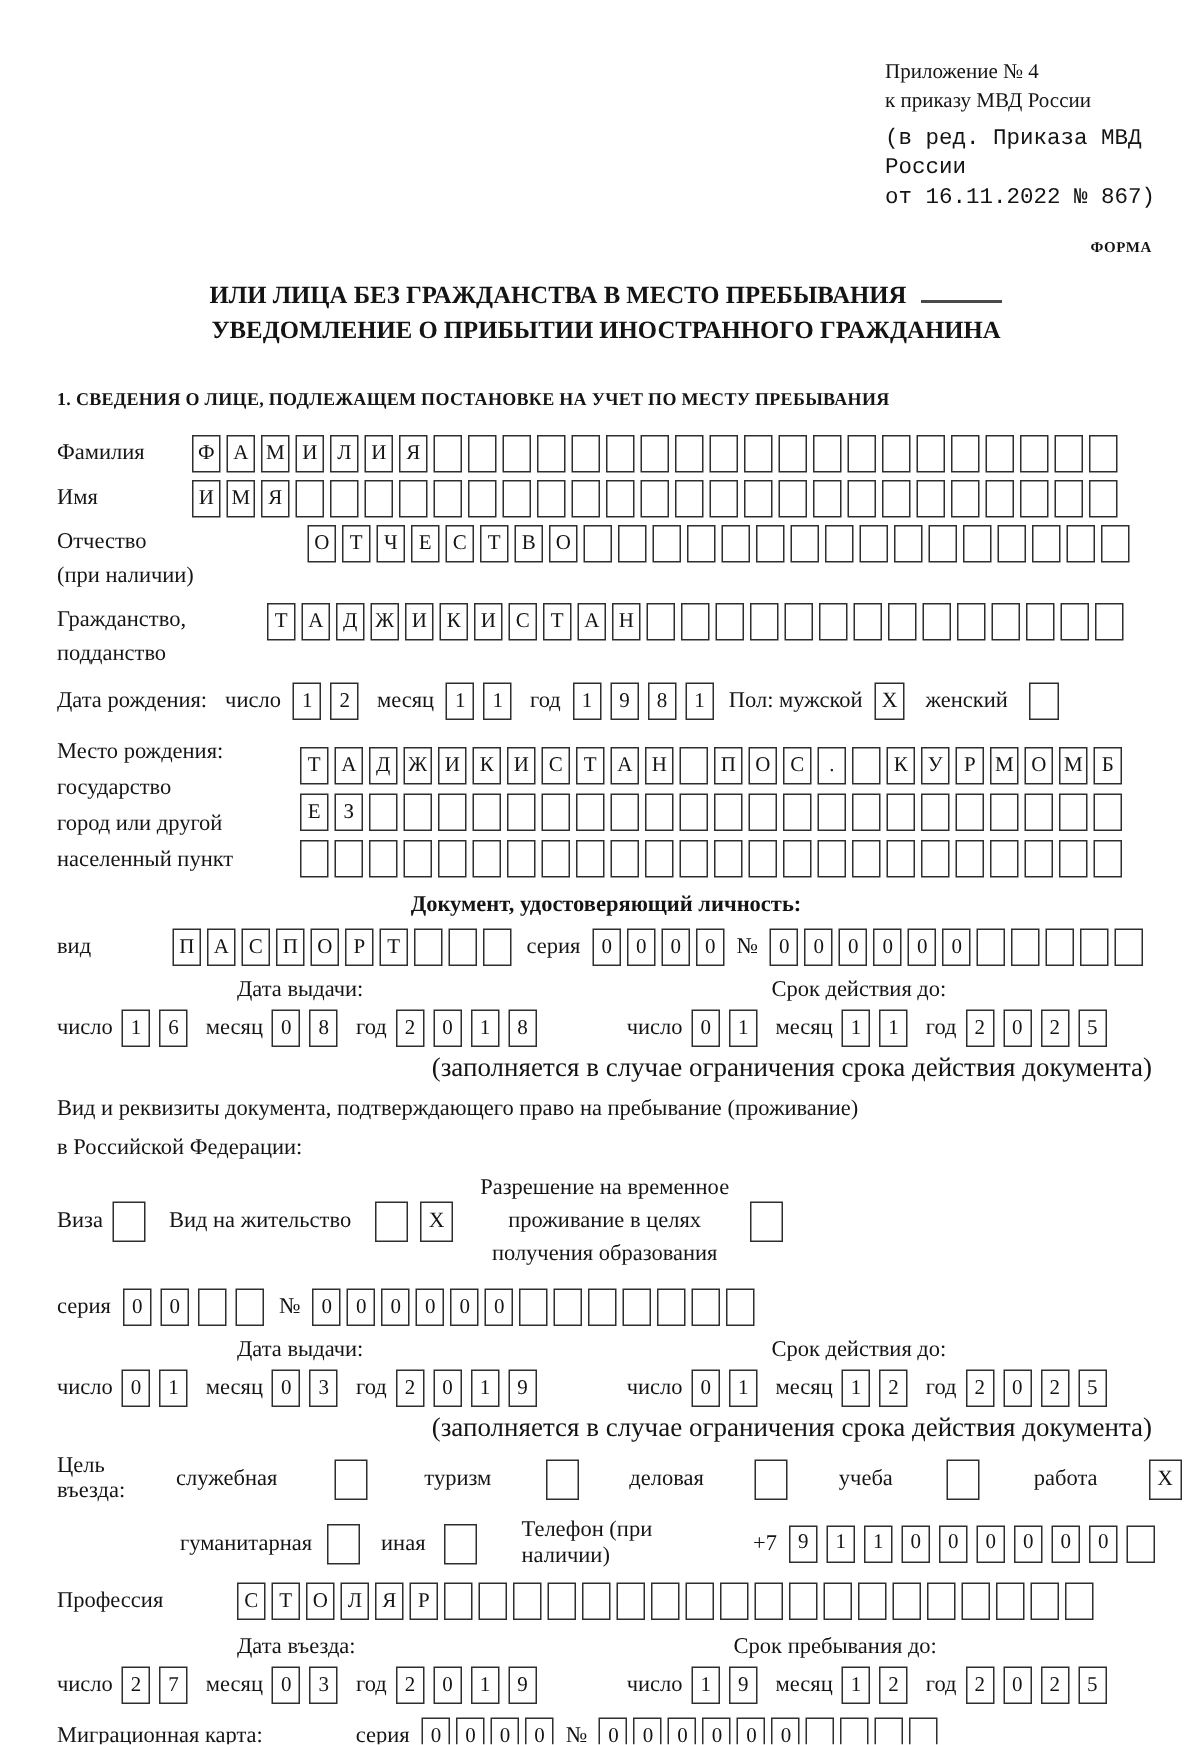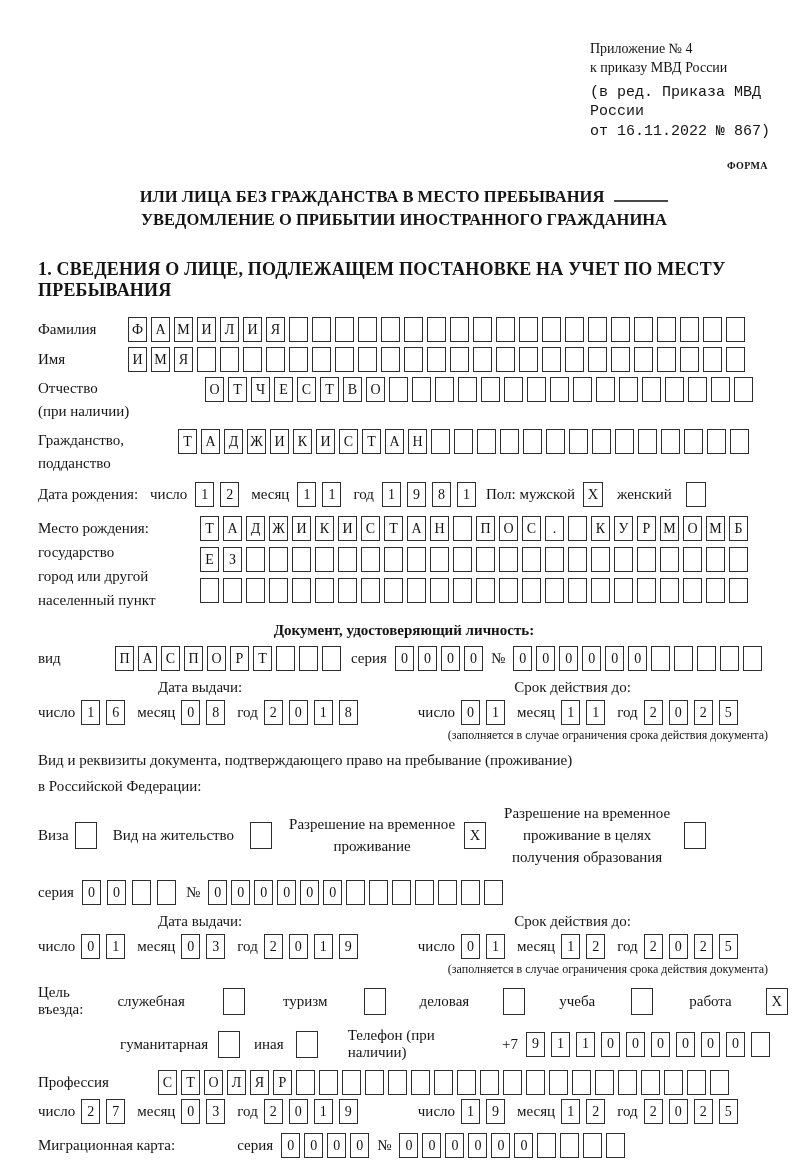--- a/index.html
+++ b/index.html
@@ -11,21 +11,21 @@
   }
   .page { width:800px; height:1163px; padding:40px 30px 0 38px; overflow:hidden; position:relative; background:#fff; }
 
   .topright { width:210px; margin-left:552px; font-size:14px; line-height:1.34; }
   .amend { font-size:15px; margin-top:5px; line-height:1.32;font-family:Liberation Mono, monospace; }
   .forma { text-align:right; font-weight:bold; font-size:10px; margin-top:18px; padding-right:2px; letter-spacing:.4px; }
 
   .title { text-align:center; font-weight:bold; font-size:16.5px; margin-top:14px; line-height:1.4; }
   .uline { display:inline-block; width:54px; border-bottom:2.5px solid #4a4a4a; margin-left:10px; }
 
-  .sec { font-weight:bold; font-size:18px; margin-top:28px; margin-bottom:16px; letter-spacing:.2px; }
+  .sec { font-weight:bold; font-size:12px; margin-top:28px; margin-bottom:16px; letter-spacing:.2px; }
 
   .frow { display:flex; align-items:center; margin-top:5px; font-size:15px; }
   .frow.top { align-items:flex-start; }
   .lbl { flex:none; }
   .lbl2 { flex:none; line-height:1.5; }
   .w90{width:90px} .w167{width:167px} .w140{width:140px} .w162{width:162px} .w120{width:120px} .w77{width:77px}
 
   .cells { display:flex; gap:4px; flex:none; }
   .cells.sp { gap:6px; }
   .cell { flex:none; width:19px; height:25px; border:1.5px solid #2e2e2e; display:flex; align-items:center; justify-content:center; font-size:14px; background:#fff; }
@@ -35,21 +35,21 @@
   .stack { display:flex; flex-direction:column; gap:6px; }
 
   .dochead { text-align:center; font-weight:bold; font-size:15px; margin-top:10px; }
   .dhead { display:flex; font-size:15px; margin-top:8px; }
   .dh1 { margin-left:120px; }
   .dh2 { margin-left:272px; }
   .dh2b { margin-left:252px; }
   .dgroup { display:flex; align-items:center; gap:6px; }
   .dgroup .dl { margin-right:2px; }
   .g2 { margin-left:60px; }
-  .note { text-align:right; font-size:12px; margin-top:3px; padding-right:2px; }
+  .note { text-align:right; font-size:18px; margin-top:3px; padding-right:2px; }
 
   .para { font-size:15px; margin-top:9px; }
   .opt { text-align:center; line-height:1.45; flex:none; }
   .optw1 { width:168px; }
   .optw2 { width:178px; }
   .ml6{margin-left:6px} .ml8{margin-left:8px} .ml10{margin-left:10px} .ml12{margin-left:12px} .ml14{margin-left:14px} .ml16{margin-left:16px}
 </style>
 </head>
 <body>
 
@@ -226,21 +226,21 @@
           <span class="cell filled">8</span>
           <span class="cell filled">1</span>
         </span>
     </span>
     <span class="ml10">Пол: мужской</span>
     <span class="cbox sm ml8">X</span>
     <span class="ml14">женский</span>
     <span class="cbox sm ml14"></span>
   </div>
 
-  <div class="frow top" style="margin-top:9px;">
+  <div class="frow top" style="margin-top:9px;align-items:flex-end;">
     <div class="lbl2 w162" style="line-height:1.6;">
       <div>Место рождения:</div>
       <div>государство</div>
       <div>город или другой</div>
       <div>населенный пункт</div>
     </div>
     <div class="stack">
       <span class="cells">
           <span class="cell filled">Т</span>
           <span class="cell filled">А</span>
@@ -408,21 +408,20 @@
   <div class="note">(заполняется в случае ограничения срока действия документа)</div>
 
   <div class="para">Вид и реквизиты документа, подтверждающего право на пребывание (проживание)</div>
   <div class="para">в Российской Федерации:</div>
 
   <div class="frow top" style="margin-top:8px;align-items:center;">
     <span>Виза</span>
     <span class="cbox ml6"></span>
     <span class="ml16">Вид на жительство</span>
     <span class="cbox ml16"></span>
-    <span class="opt optw1 ml16">Разрешение на временное проживание</span>
     <span class="cbox ml8">X</span>
     <span class="opt optw2 ml12">Разрешение на временное проживание в целях получения образования</span>
     <span class="cbox ml8"></span>
   </div>
 
   <div class="frow" style="margin-top:12px;">
     <span>серия</span>
     <span class="cells sp ml8">
         <span class="cell filled">0</span>
         <span class="cell filled">0</span>
@@ -556,20 +555,24 @@
         <span class="cell"></span>
         <span class="cell"></span>
         <span class="cell"></span>
         <span class="cell"></span>
         <span class="cell"></span>
         <span class="cell"></span>
         <span class="cell"></span>
       </span>
   </div>
 
+  <div class="dhead" style="margin-top:10px;">
+    <span class="dh1">Дата въезда:</span>
+    <span class="dh2b">Срок пребывания до:</span>
+  </div>
   <div class="frow" style="margin-top:4px;">
     <span class="dgroup">
       <span>число</span>
       <span class="cells sp">
           <span class="cell filled">2</span>
           <span class="cell filled">7</span>
         </span>
       <span class="ml6">месяц</span>
       <span class="cells sp">
           <span class="cell filled">0</span>

